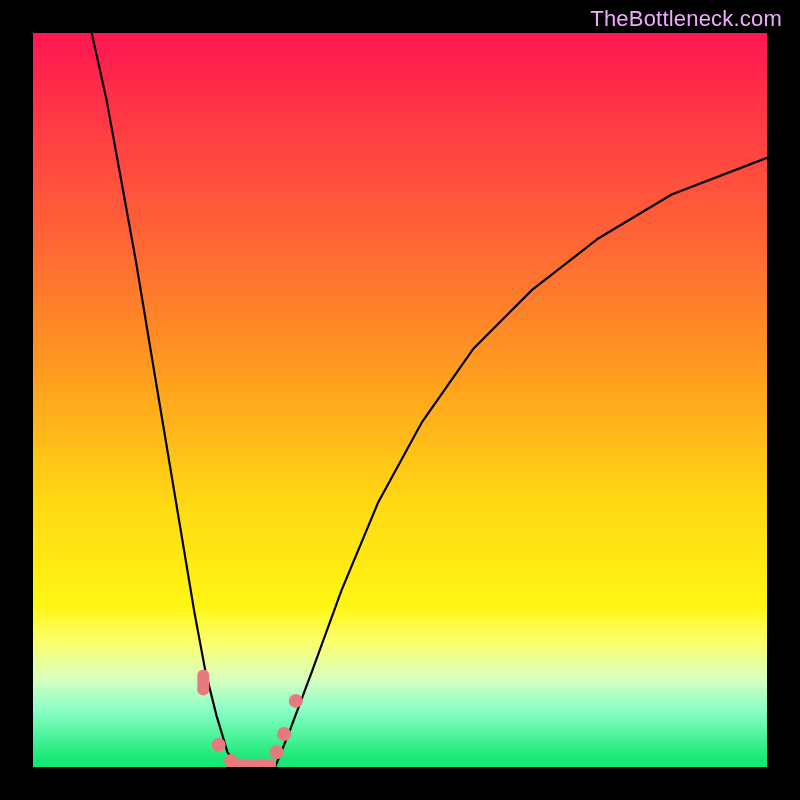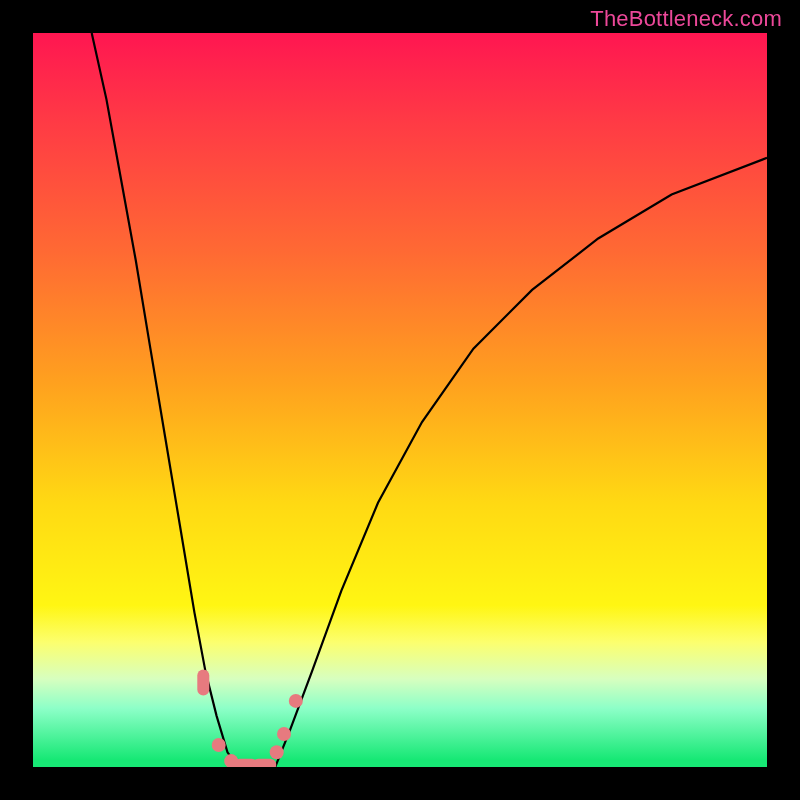--- a/index.html
+++ b/index.html
@@ -37,21 +37,21 @@
       #d7ffbf 88%,
       #8dffc8 92%,
       #17e875 99%,
       #17e875 100%
     );
   }
   .watermark {
     position: absolute;
     top: 6px;
     right: 18px;
-    color: #ec4899;
+    color: #f0abfc;
     font-size: 22px;
     font-weight: 500;
     letter-spacing: 0.2px;
     user-select: none;
   }
   svg.curves {
     position: absolute;
     left: 0;
     top: 0;
     width: 734px;

